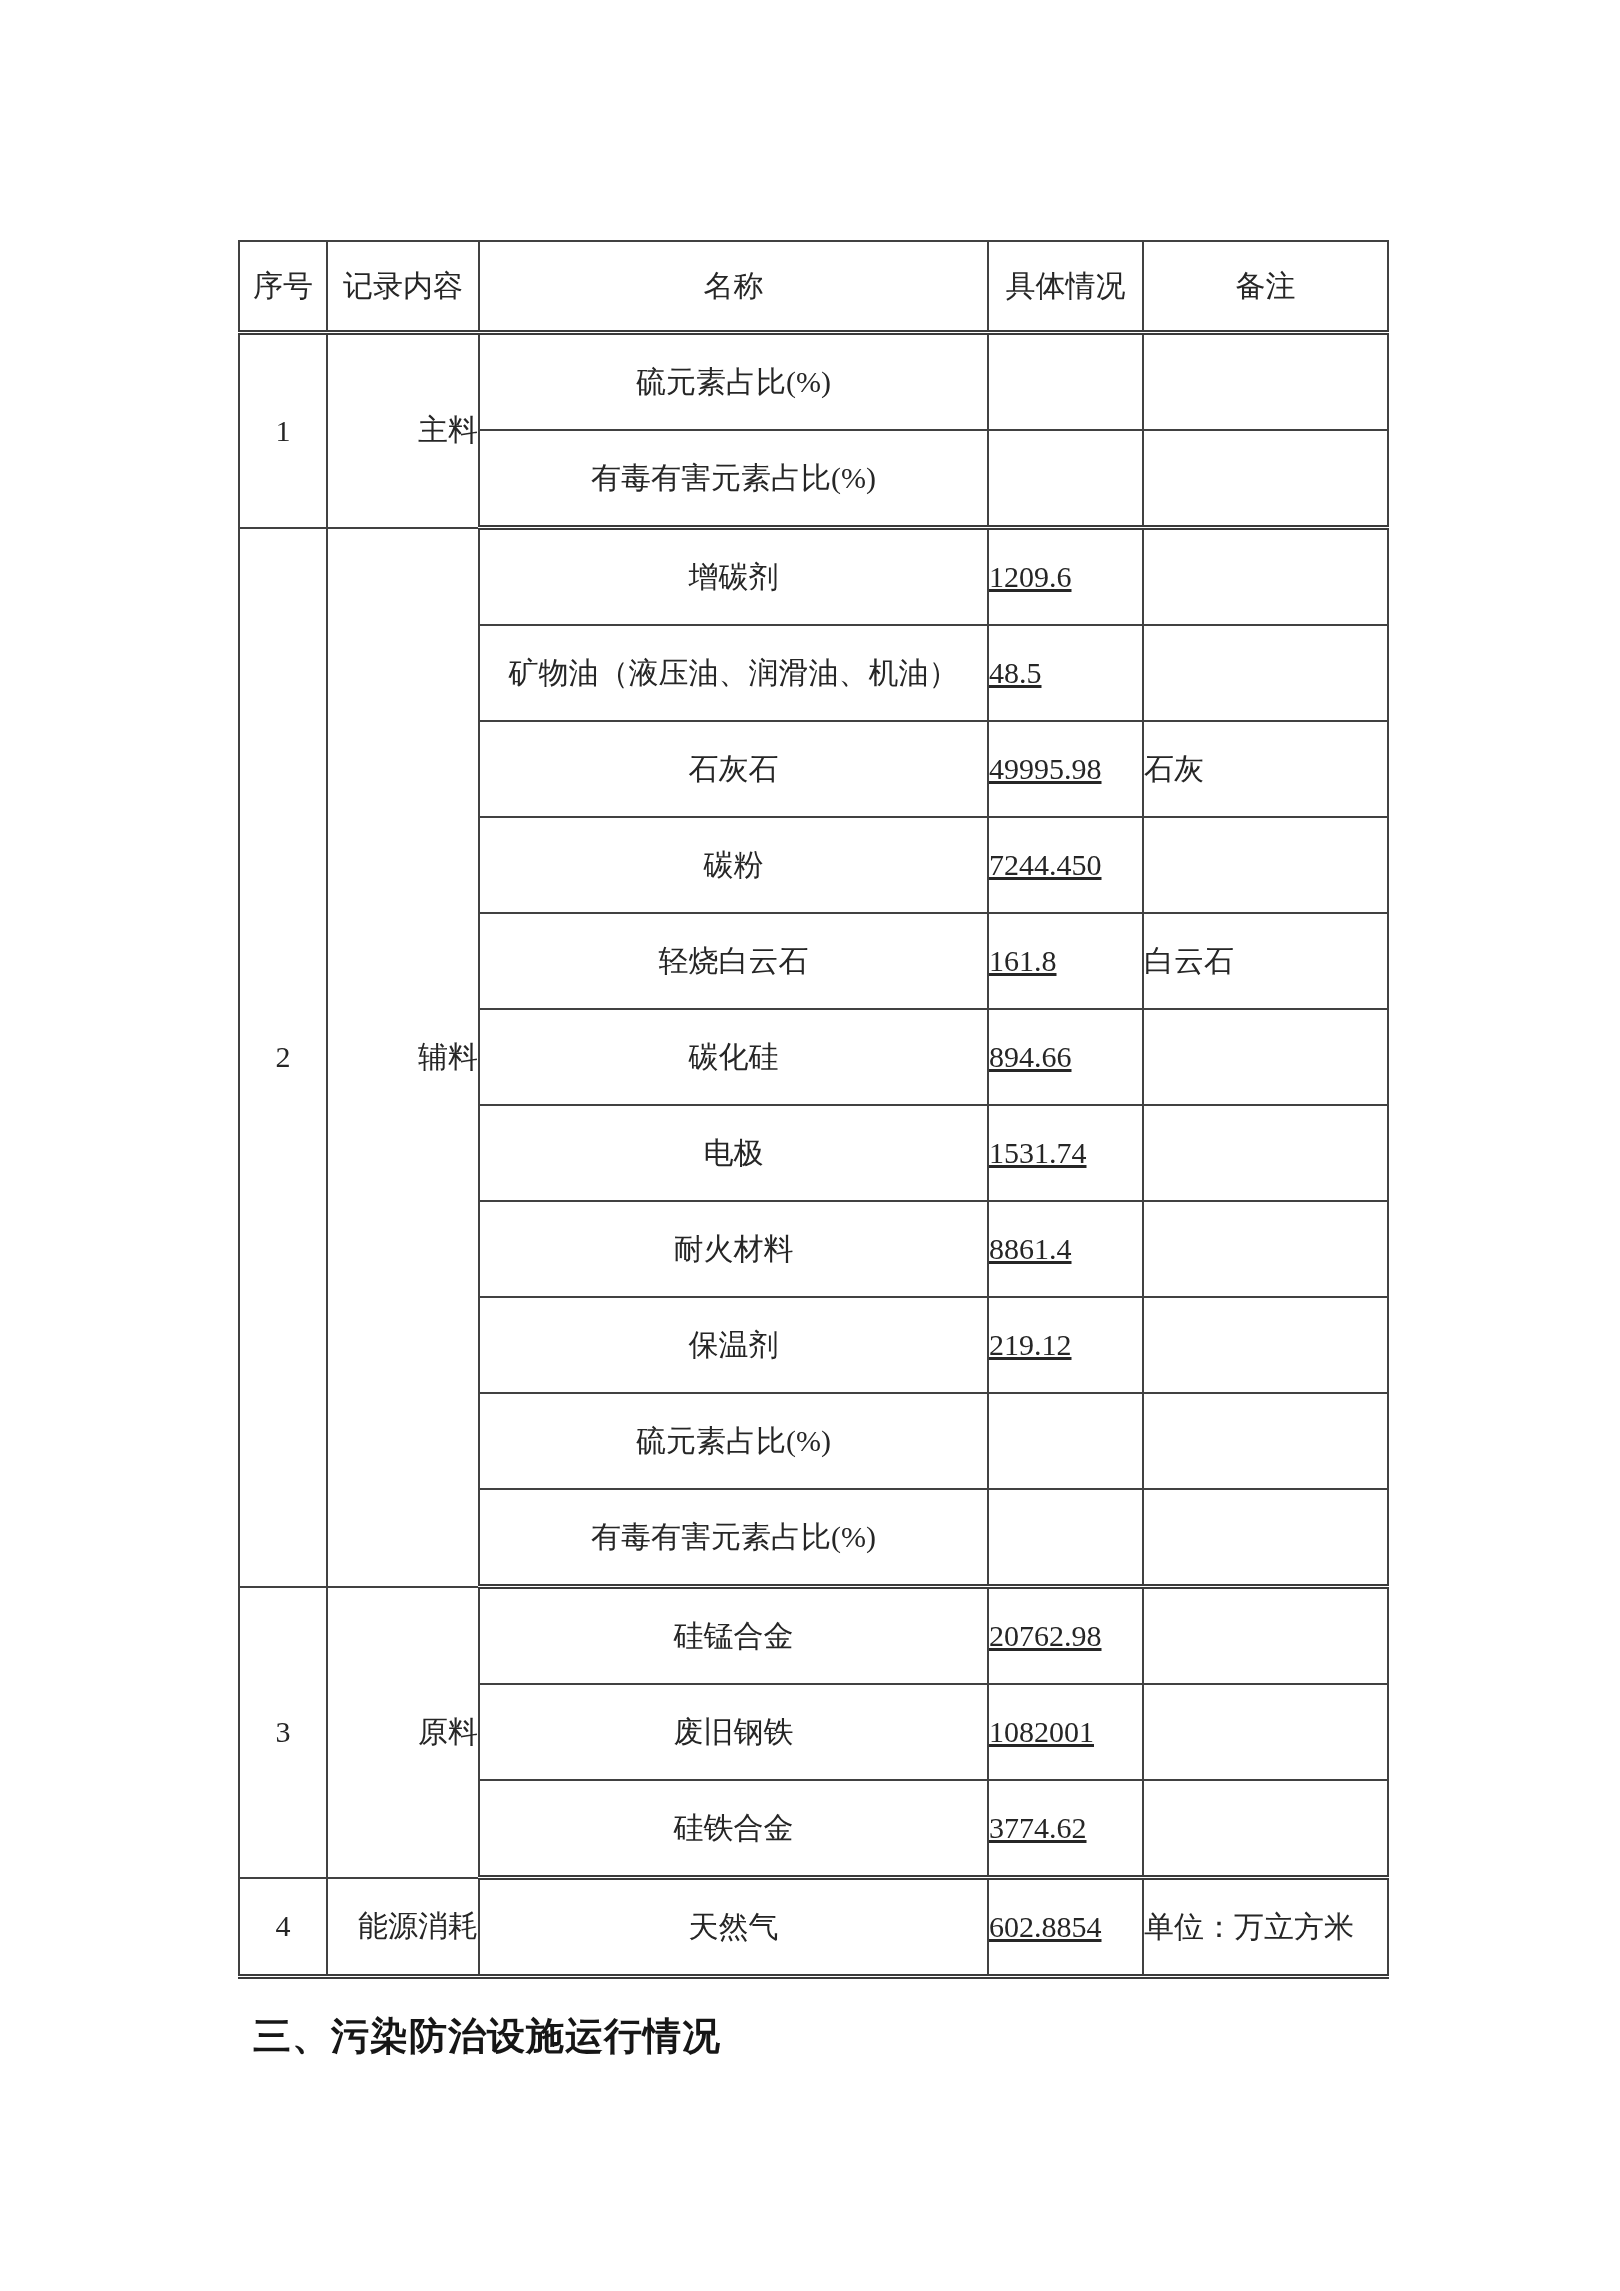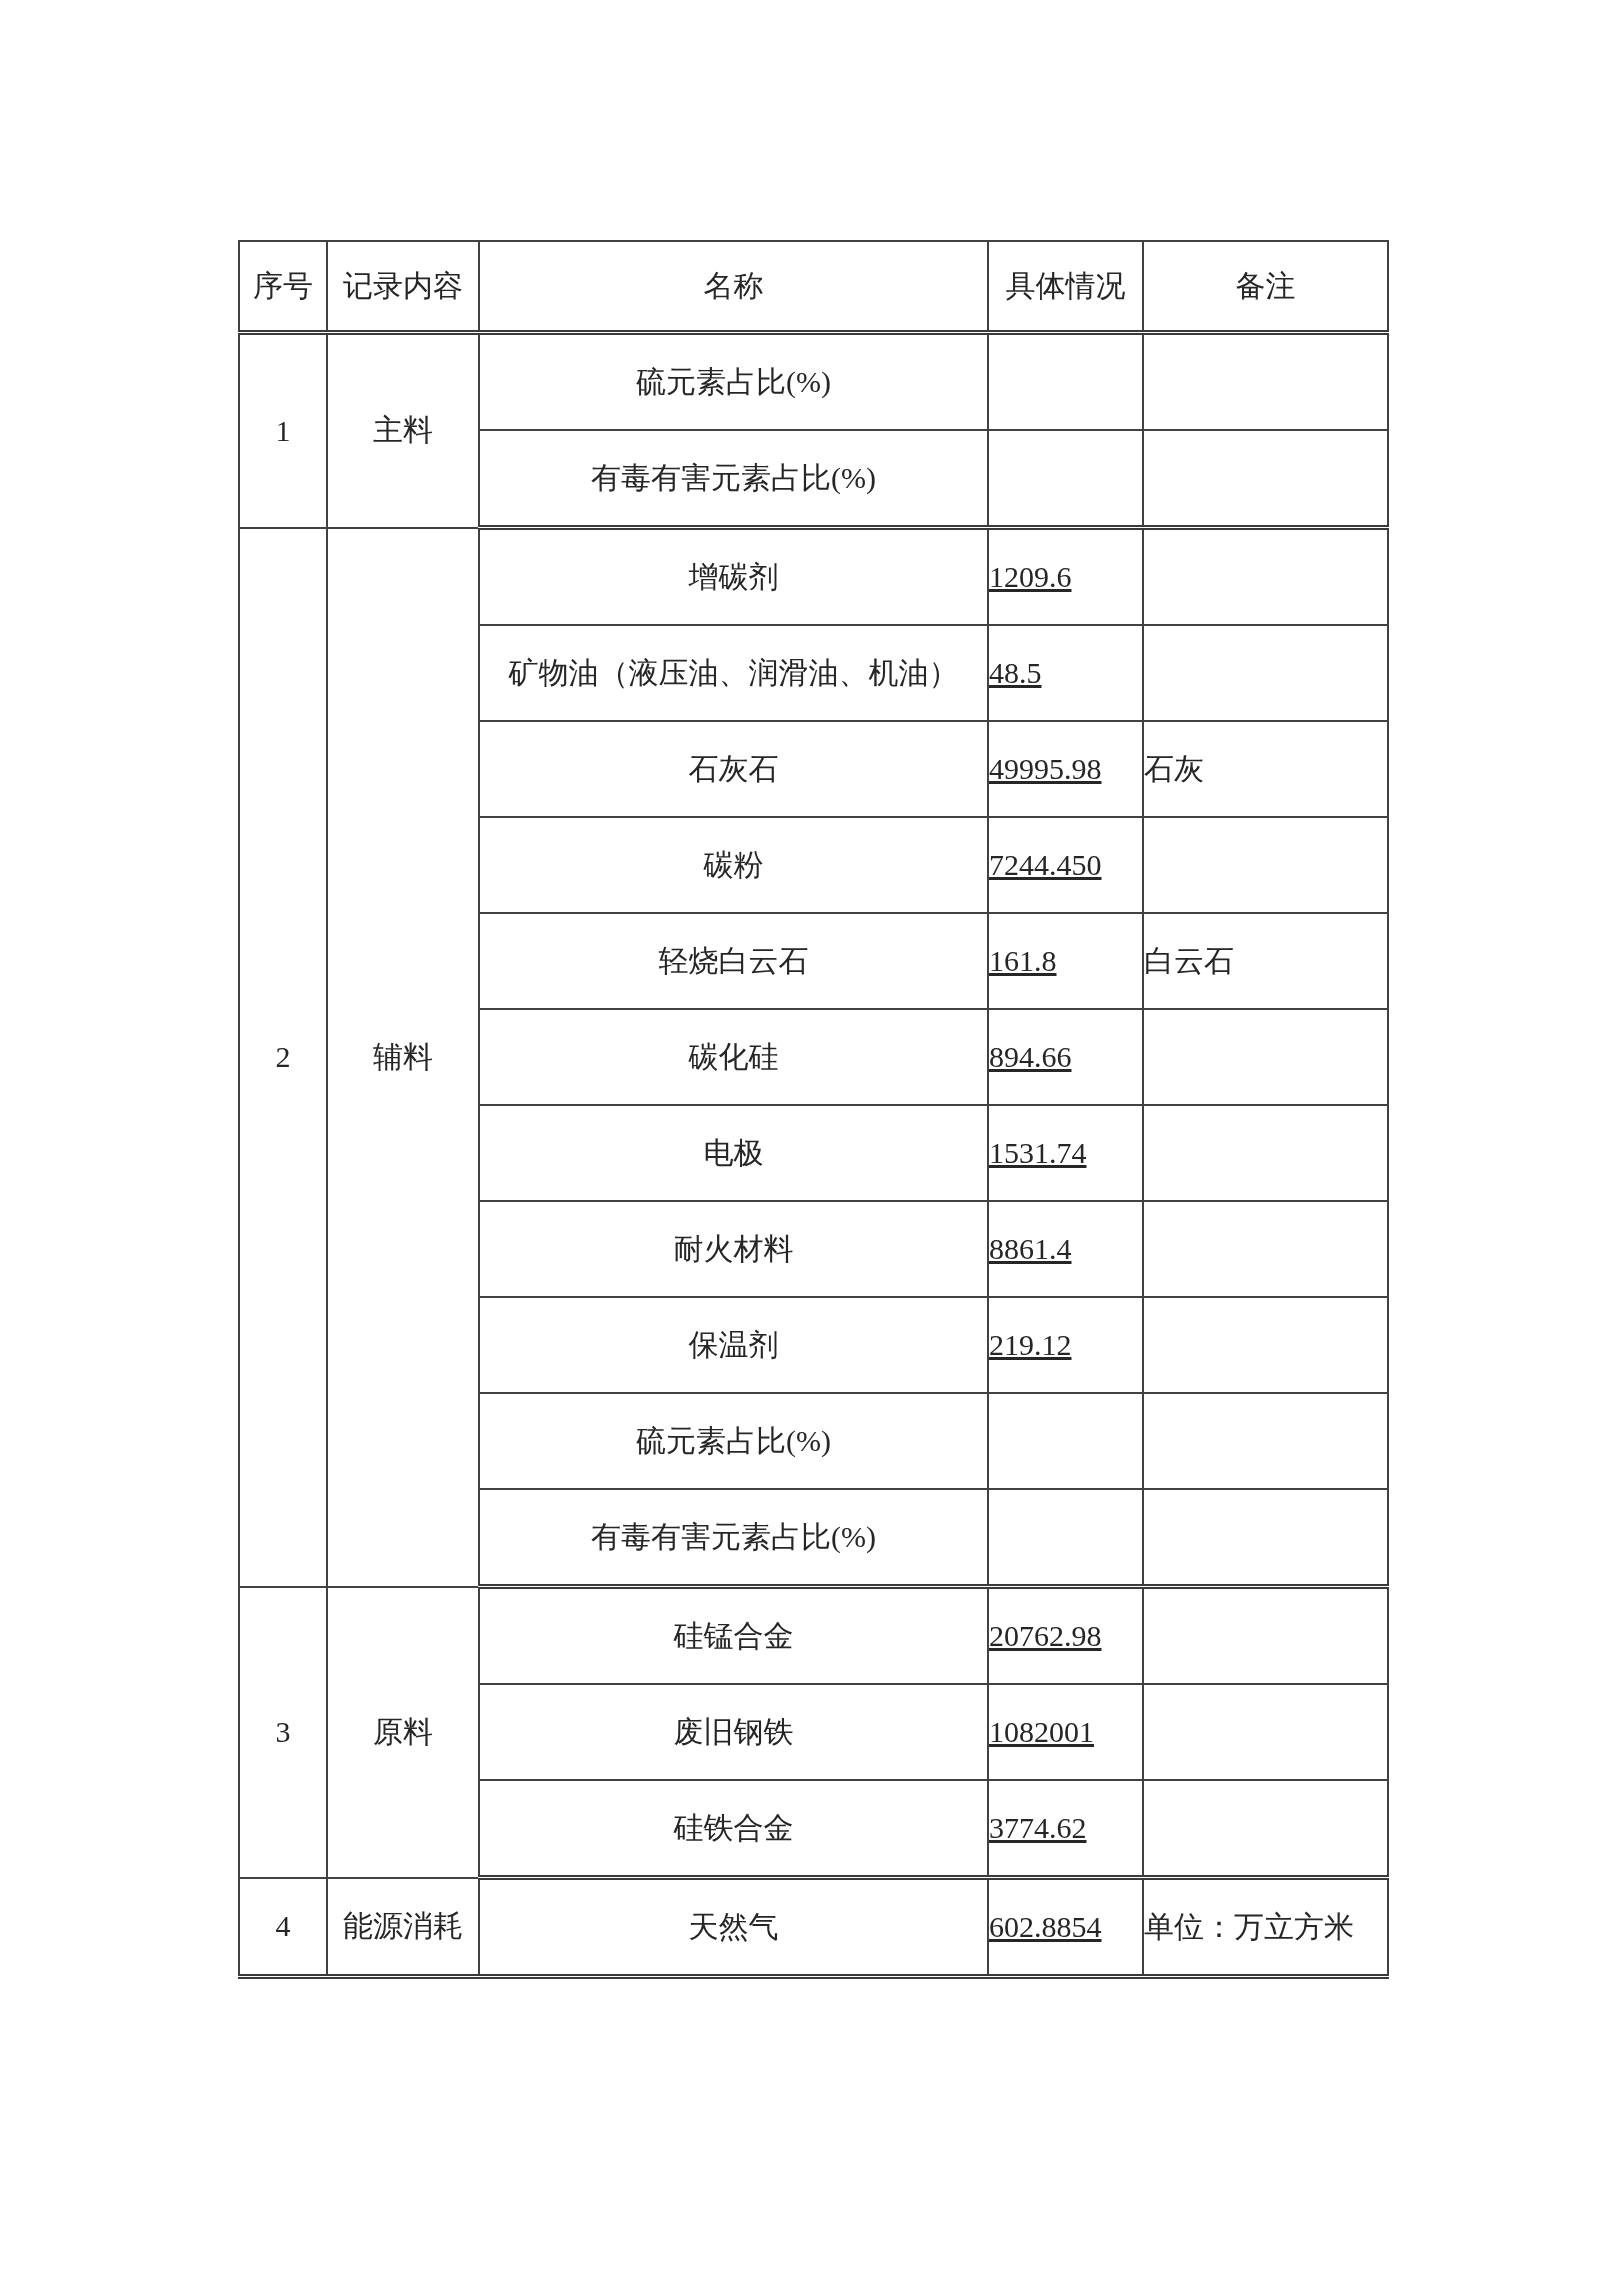--- a/index.html
+++ b/index.html
@@ -47,21 +47,21 @@
   tr.data-row td {
     height: 94px;
   }
   tr.group-end td {
     border-bottom: 5.9px double #3a3a3a;
   }
   td.seq-cell {
     text-align: center;
   }
   td.cat-cell {
-    text-align: center;
+    text-align: right;
     padding-left: 13.7px;
   }
   td.name-cell {
     text-align: center;
     padding-left: 15.7px;
   }
   td.value-cell {
     text-align: left;
     padding-left: 12.7px;
     text-decoration: underline;
@@ -198,15 +198,16 @@
     <tr class="data-row group-end">
       <td class="seq-cell">4</td>
       <td class="cat-cell">能源消耗</td>
       <td class="name-cell">天然气</td>
       <td class="value-cell">602.8854</td>
       <td class="remark-cell">单位：万立方米</td>
     </tr>
   </tbody>
     </table>
 
+  <div class="section-heading">三、污染防治设施运行情况</div>
 
 </div>
 
 
 </body></html>

